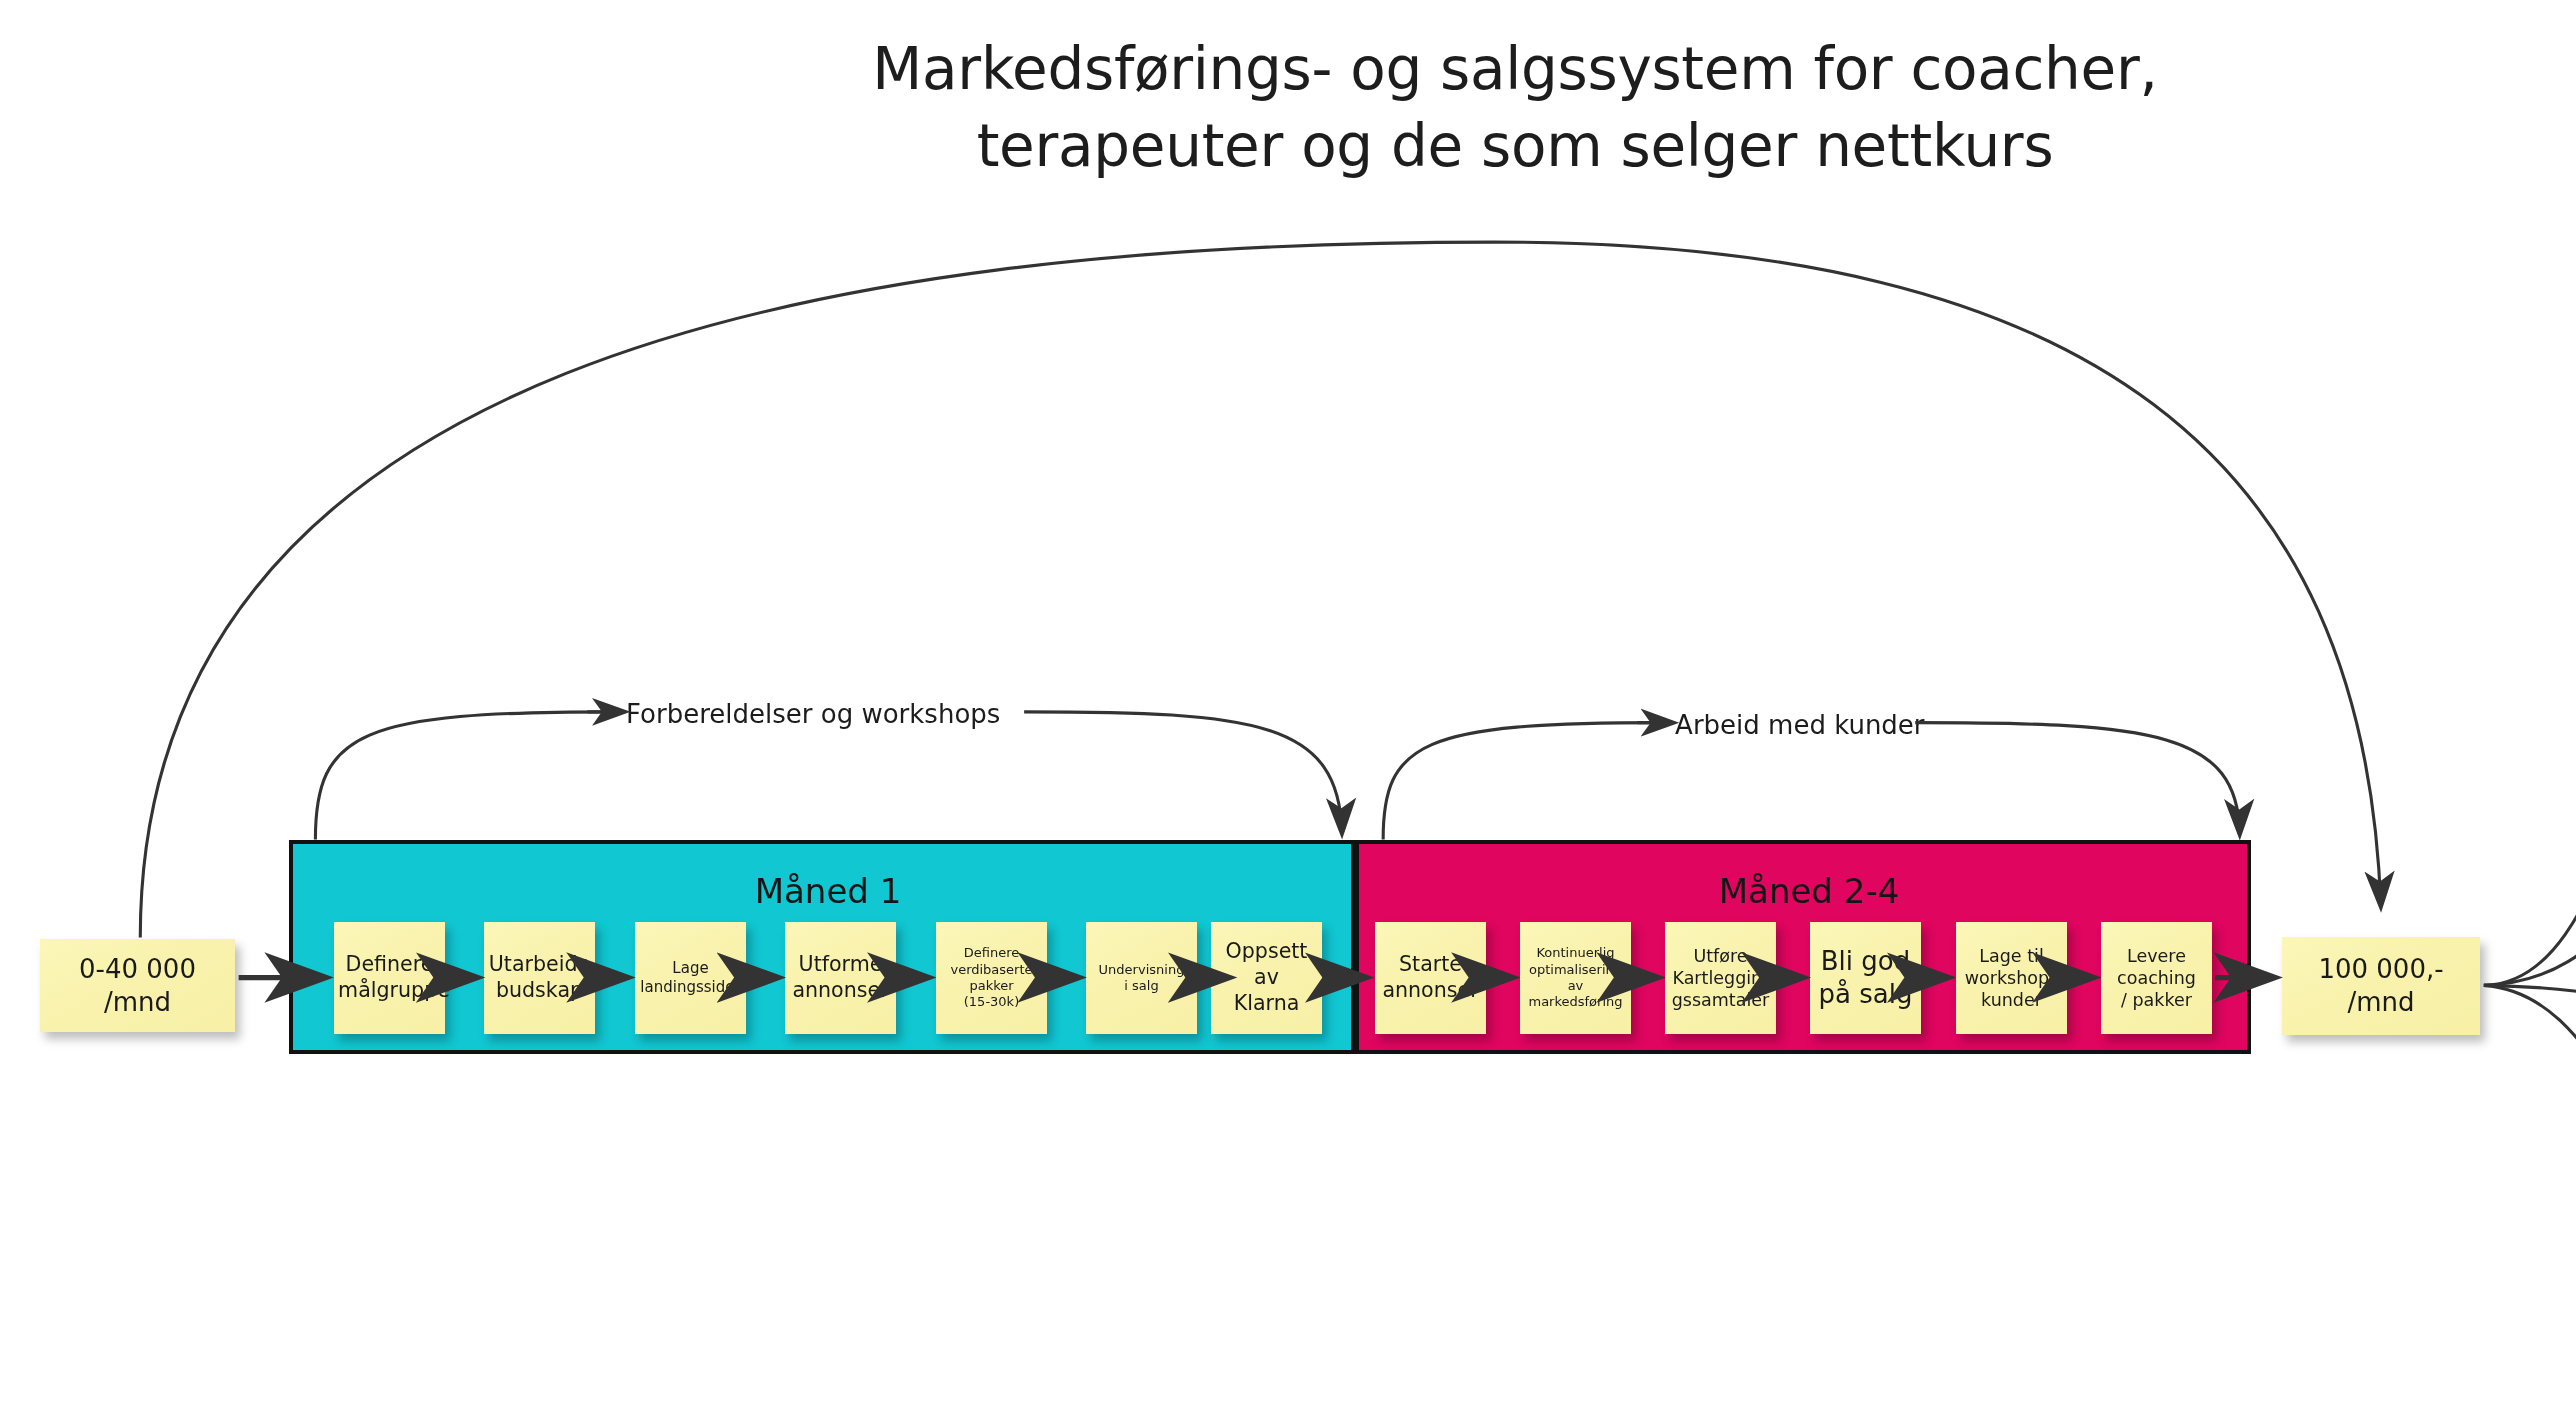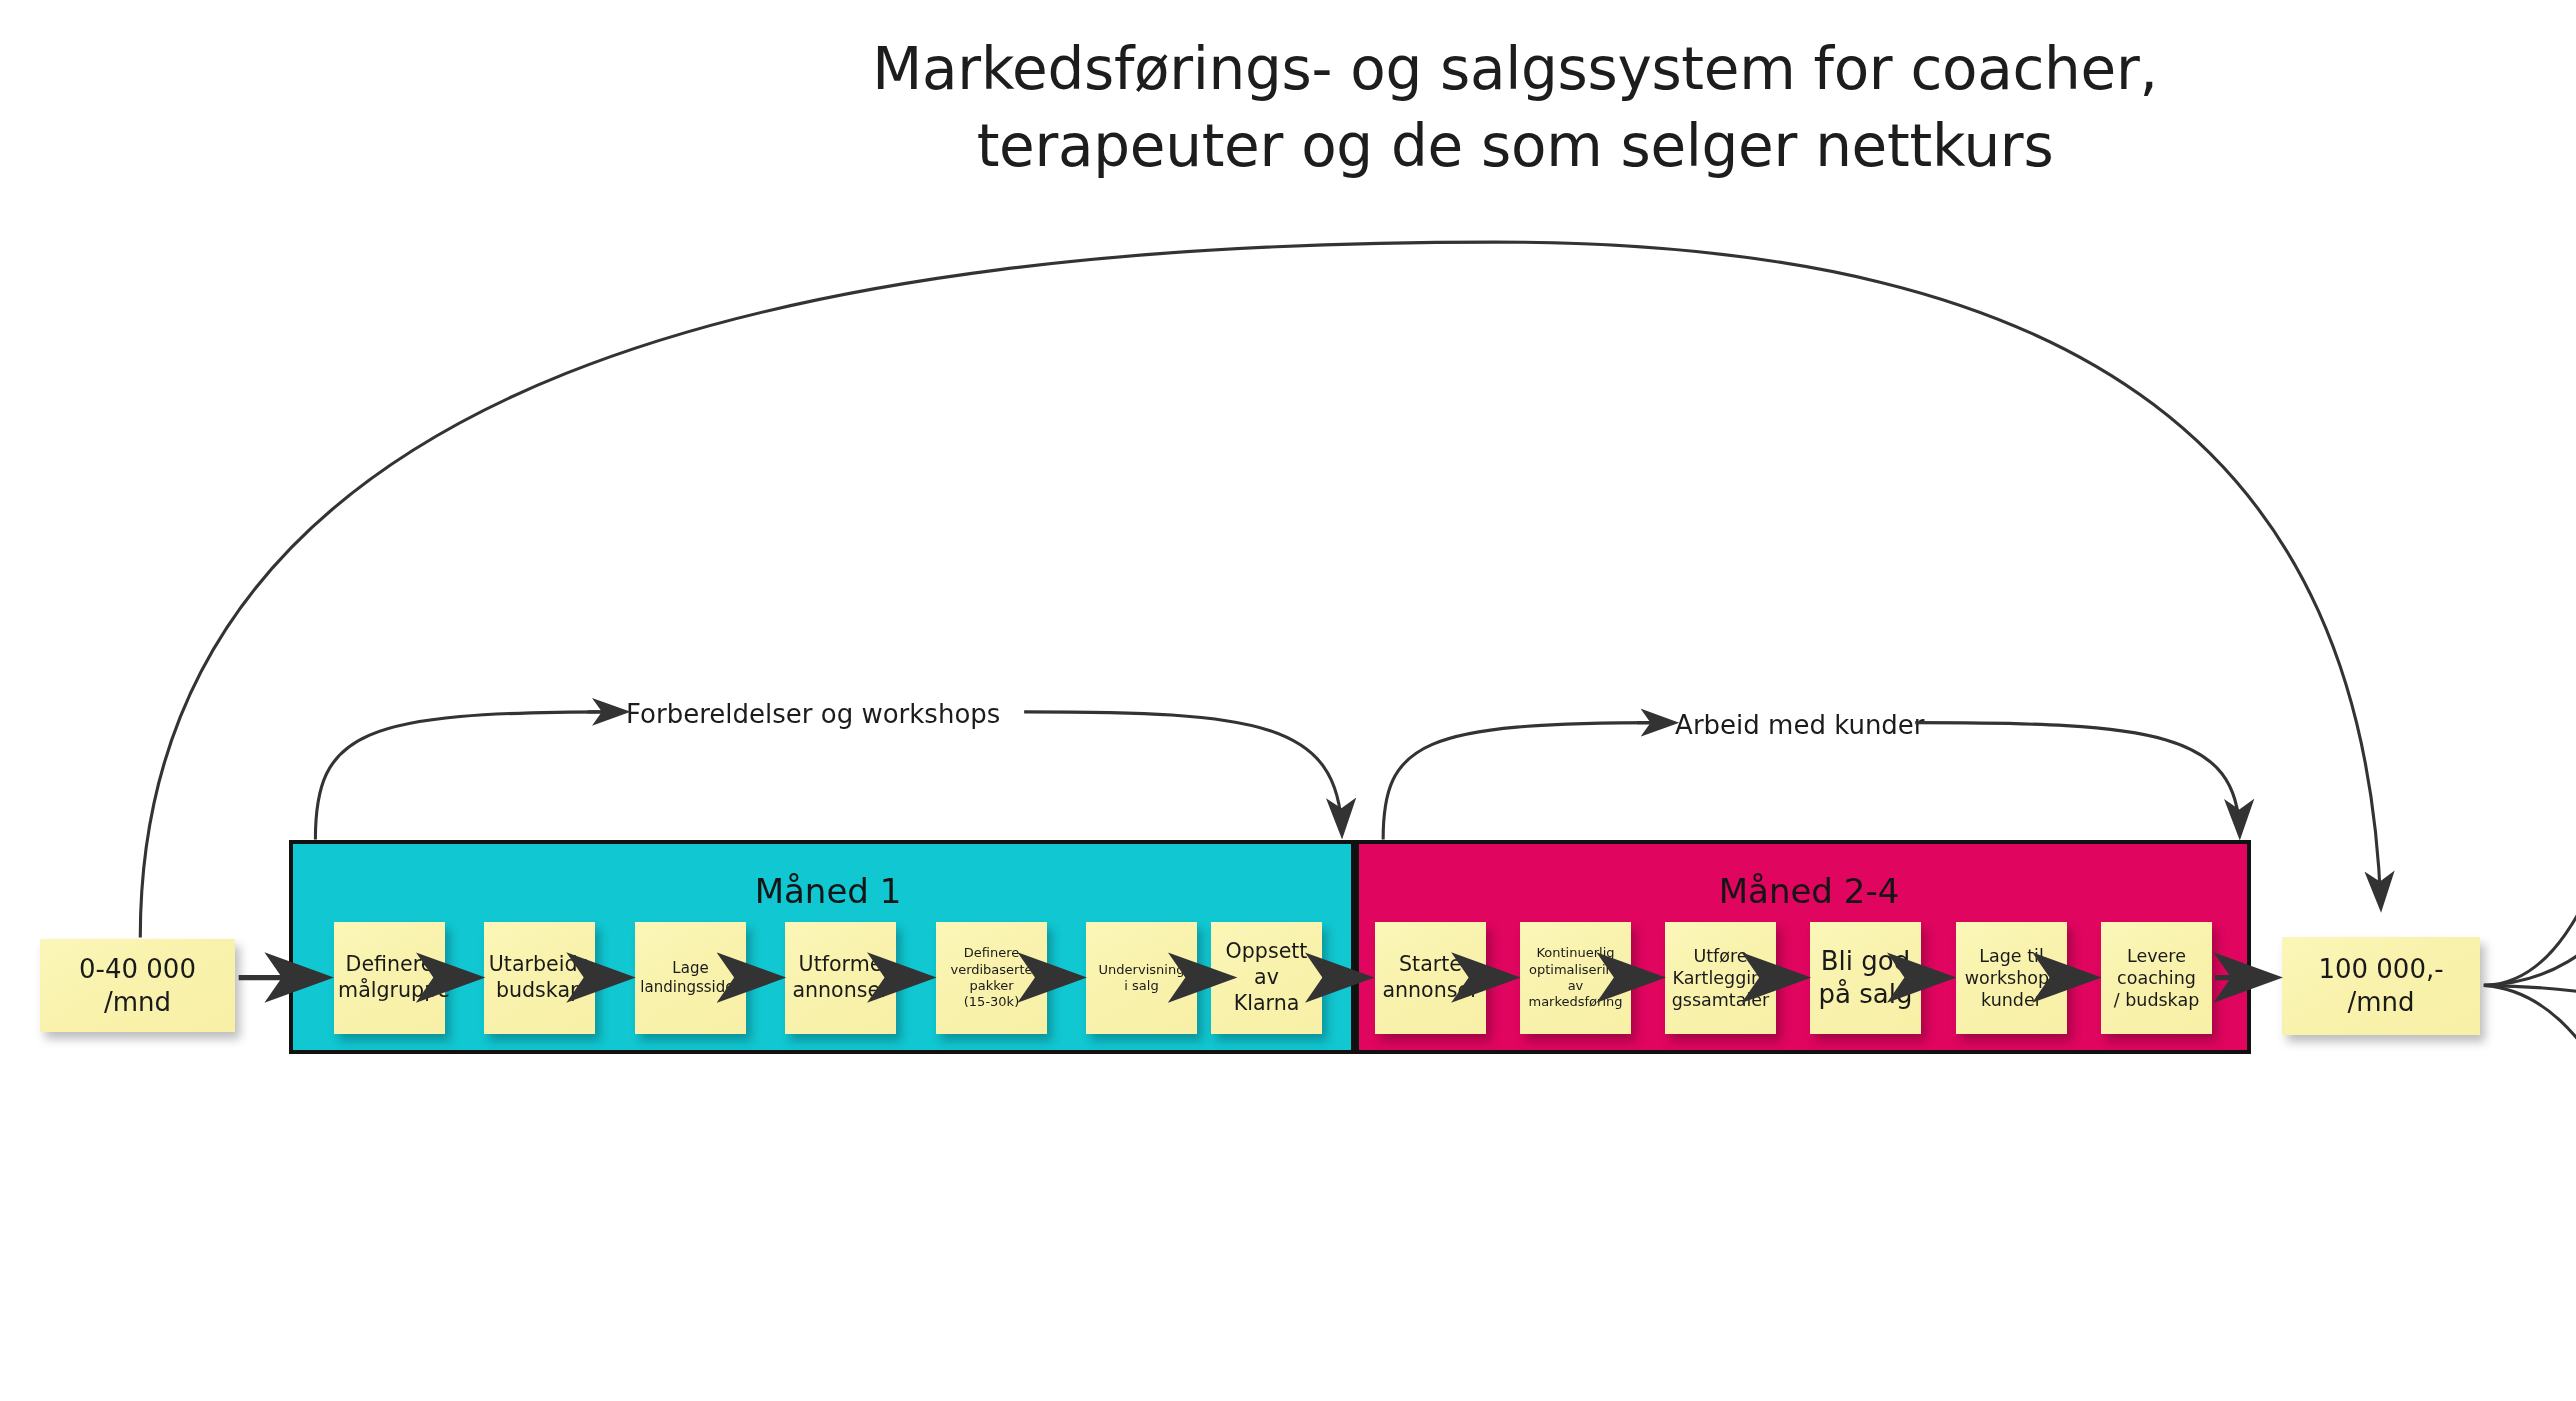--- a/index.html
+++ b/index.html
@@ -121,21 +121,21 @@
 
   <div class="note" style="left:1810px;top:922px;width:111px;height:112px;">
     <span class="txt s-lg"><span>Bli god</span><br><span>på salg</span></span>
   </div>
 
   <div class="note" style="left:1956px;top:922px;width:111px;height:112px;">
     <span class="txt s-sm"><span>Lage til</span><br><span>workshops</span><br><span>kunder</span></span>
   </div>
 
   <div class="note" style="left:2101px;top:922px;width:111px;height:112px;">
-    <span class="txt s-sm"><span>Levere</span><br><span>coaching</span><br><span>/ budskap</span></span>
+    <span class="txt s-sm"><span>Levere</span><br><span>coaching</span><br><span>/ pakker</span></span>
   </div>
 
   <div class="note" style="left:2282px;top:937px;width:198px;height:98px;">
     <span class="txt s-lg"><span>100 000,-</span><br><span>/mnd</span></span>
   </div>
 
   <div class="arc-label" style="left:622px;top:699px;">Forbereldelser og workshops</div>
   <div class="arc-label" style="left:1671px;top:710px;">Arbeid med kunder</div>
 
   <svg id="wires" viewBox="0 0 5882 2720">

